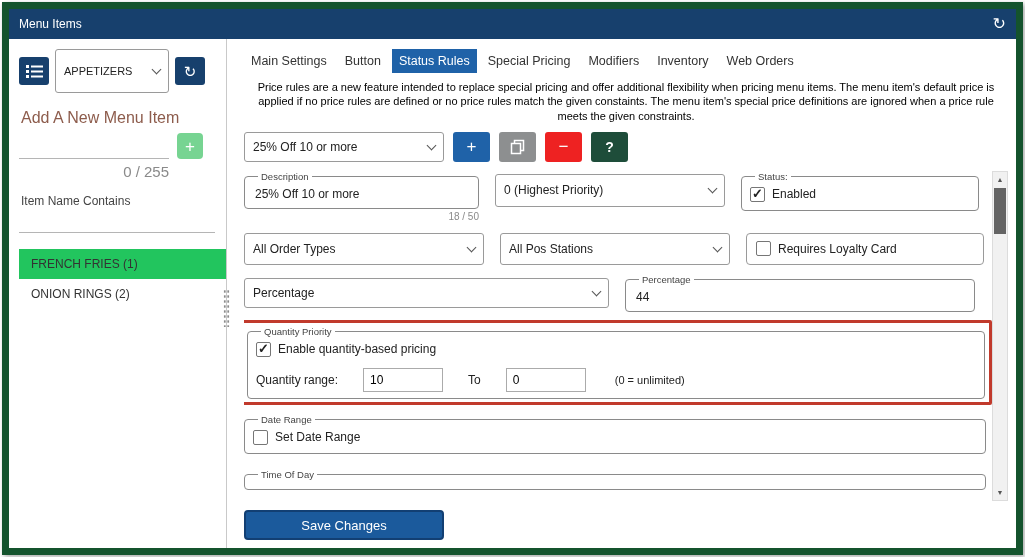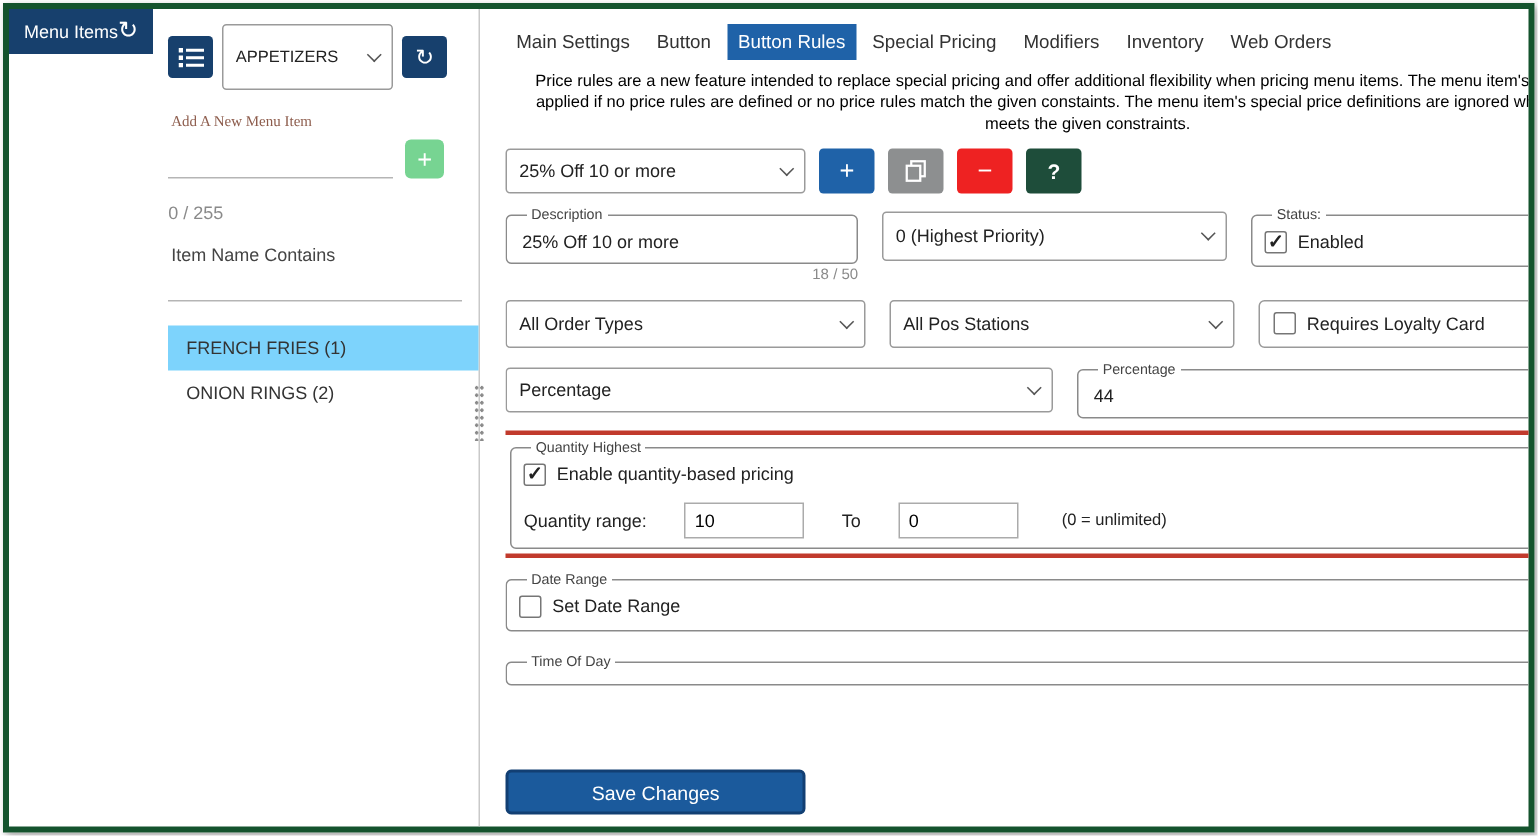--- a/index.html
+++ b/index.html
@@ -1,18 +1,18 @@
 <!DOCTYPE html>
 <html><head>
 <meta charset="utf-8">
 <style>
   * { box-sizing: border-box; margin: 0; padding: 0; }
   html,body { width:1025px; height:557px; background:#fff; font-family:"Liberation Sans", sans-serif; }
-  .window { width:1021px; height:553px; margin:2px; border:4px solid #14532d; background:#fff;
-            box-shadow:2px 2px 5px rgba(0,0,0,.35); display:flex; flex-direction:row; overflow:hidden; }
+  .window { width:1021px; height:553px; margin:2px; border:7px solid #14532d; background:#fff;
+            box-shadow:2px 2px 5px rgba(0,0,0,.35); display:flex; flex-direction:column; overflow:hidden; }
 
   
   .titlebar { height:30px; background:#17406d; color:#fff; display:flex; align-items:center;
               justify-content:space-between; padding:0 10px; flex:0 0 auto; }
   .titlebar .title { font-size:12px; }
   .titlebar .refresh { font-size:16px; line-height:1; cursor:pointer; }
 
   
   .content { flex:1; display:flex; position:relative; min-height:0; }
 
@@ -20,33 +20,33 @@
   .sidebar { width:218px; flex:0 0 auto; border-right:1px solid #c9c9c9; padding:10px 0 0 10px; }
   .side-top { display:flex; align-items:center; gap:6px; }
   .icon-btn { width:30px; height:28px; background:#17406d; border:none; border-radius:3px;
               display:flex; align-items:center; justify-content:center; color:#fff; cursor:pointer; }
   .icon-btn .glyph { font-size:15px; line-height:1; }
   .select { border:1px solid #9a9a9a; border-radius:3px; background:#fff; display:flex;
             align-items:center; justify-content:space-between; padding:0 8px; font-size:12px; color:#222; cursor:pointer; }
   .cat-select { width:114px; height:44px; font-size:11px; }
   .chev { width:7px; height:7px; border-right:1.6px solid #555; border-bottom:1.6px solid #555;
           transform:rotate(45deg); margin-top:-3px; flex:0 0 auto; }
-  .add-label { margin:16px 0 6px 2px; font-size:10px; color:#8d5c4c;font-family:Liberation Serif, serif; }
+  .add-label { margin:16px 0 6px 2px; font-size:16px; color:#8d5c4c; }
   .add-row { display:flex; align-items:flex-end; gap:8px; }
   .underline-input { border:none; border-bottom:1px solid #b5b5b5; width:150px; height:20px;
                      font-size:12px; outline:none; background:transparent; }
   .green-btn { width:26px; height:26px; background:#77d492; border:none; border-radius:4px;
                color:#fff; font-size:17px; line-height:1; cursor:pointer; }
-  .counter-small { width:150px; font-size:12px; color:#8a8a8a; margin-top:16px; }
+  .counter-small { width:150px; text-align:right; font-size:15px; color:#8a8a8a; margin-top:4px; }
   .filter-label { margin:14px 0 4px 2px; font-size:12px; color:#444; }
   .filter-input { width:196px; }
   .item-list { margin-top:16px; }
   .list-item { height:30px; display:flex; align-items:center; padding-left:12px;
                font-size:12px; color:#333; cursor:pointer; }
-  .list-item.selected { background:#7dd3fc; }
+  .list-item.selected { background:#22c55e; }
 
   
   .splitter { position:absolute; left:214px; top:250px; width:7px; height:38px;
               background-image:radial-gradient(circle, #8a8a8a 1px, transparent 1.3px);
               background-size:3.5px 5px; cursor:col-resize; }
 
   
   .main { flex:1; padding:10px 8px 8px 17px; display:flex; flex-direction:column; min-width:0; }
   .tabs { display:flex; align-items:center; gap:4px; }
   .tab { font-size:12.5px; color:#333; padding:5px 7px; cursor:pointer; white-space:nowrap; }
@@ -167,21 +167,21 @@
       </div>
     </aside>
 
     <div class="splitter"></div>
 
     <main class="main">
 
       <div class="tabs">
         <div class="tab">Main Settings</div>
         <div class="tab">Button</div>
-        <div class="tab active">Button Rules</div>
+        <div class="tab active">Status Rules</div>
         <div class="tab">Special Pricing</div>
         <div class="tab">Modifiers</div>
         <div class="tab">Inventory</div>
         <div class="tab">Web Orders</div>
       </div>
 
       <p class="intro">Price rules are a new feature intended to replace special pricing and offer additional flexibility when pricing menu items. The menu item's default price is applied if no price rules are defined or no price rules match the given constaints. The menu item's special price definitions are ignored when a price rule meets the given constraints.</p>
 
       <div class="selector-row">
         <div class="select rule-select">
@@ -244,21 +244,21 @@
               <span class="chev"></span>
             </div>
             <fieldset class="fs-pct">
               <legend>Percentage</legend>
               <div class="f-value">44</div>
             </fieldset>
           </div>
 
           <div class="qty-highlight">
             <fieldset class="fs-qty">
-              <legend>Quantity Highest</legend>
+              <legend>Quantity Priority</legend>
               <label class="chk-row">
                 <input type="checkbox" checked="" style="">
                 <span>Enable quantity-based pricing</span>
               </label>
               <div class="qty-range-row">
                 <span>Quantity range:</span>
                 <input class="qty-input" value="10" style="">
                 <span>To</span>
                 <input class="qty-input" value="0" style="">
                 <span class="qty-hint">(0 = unlimited)</span>

